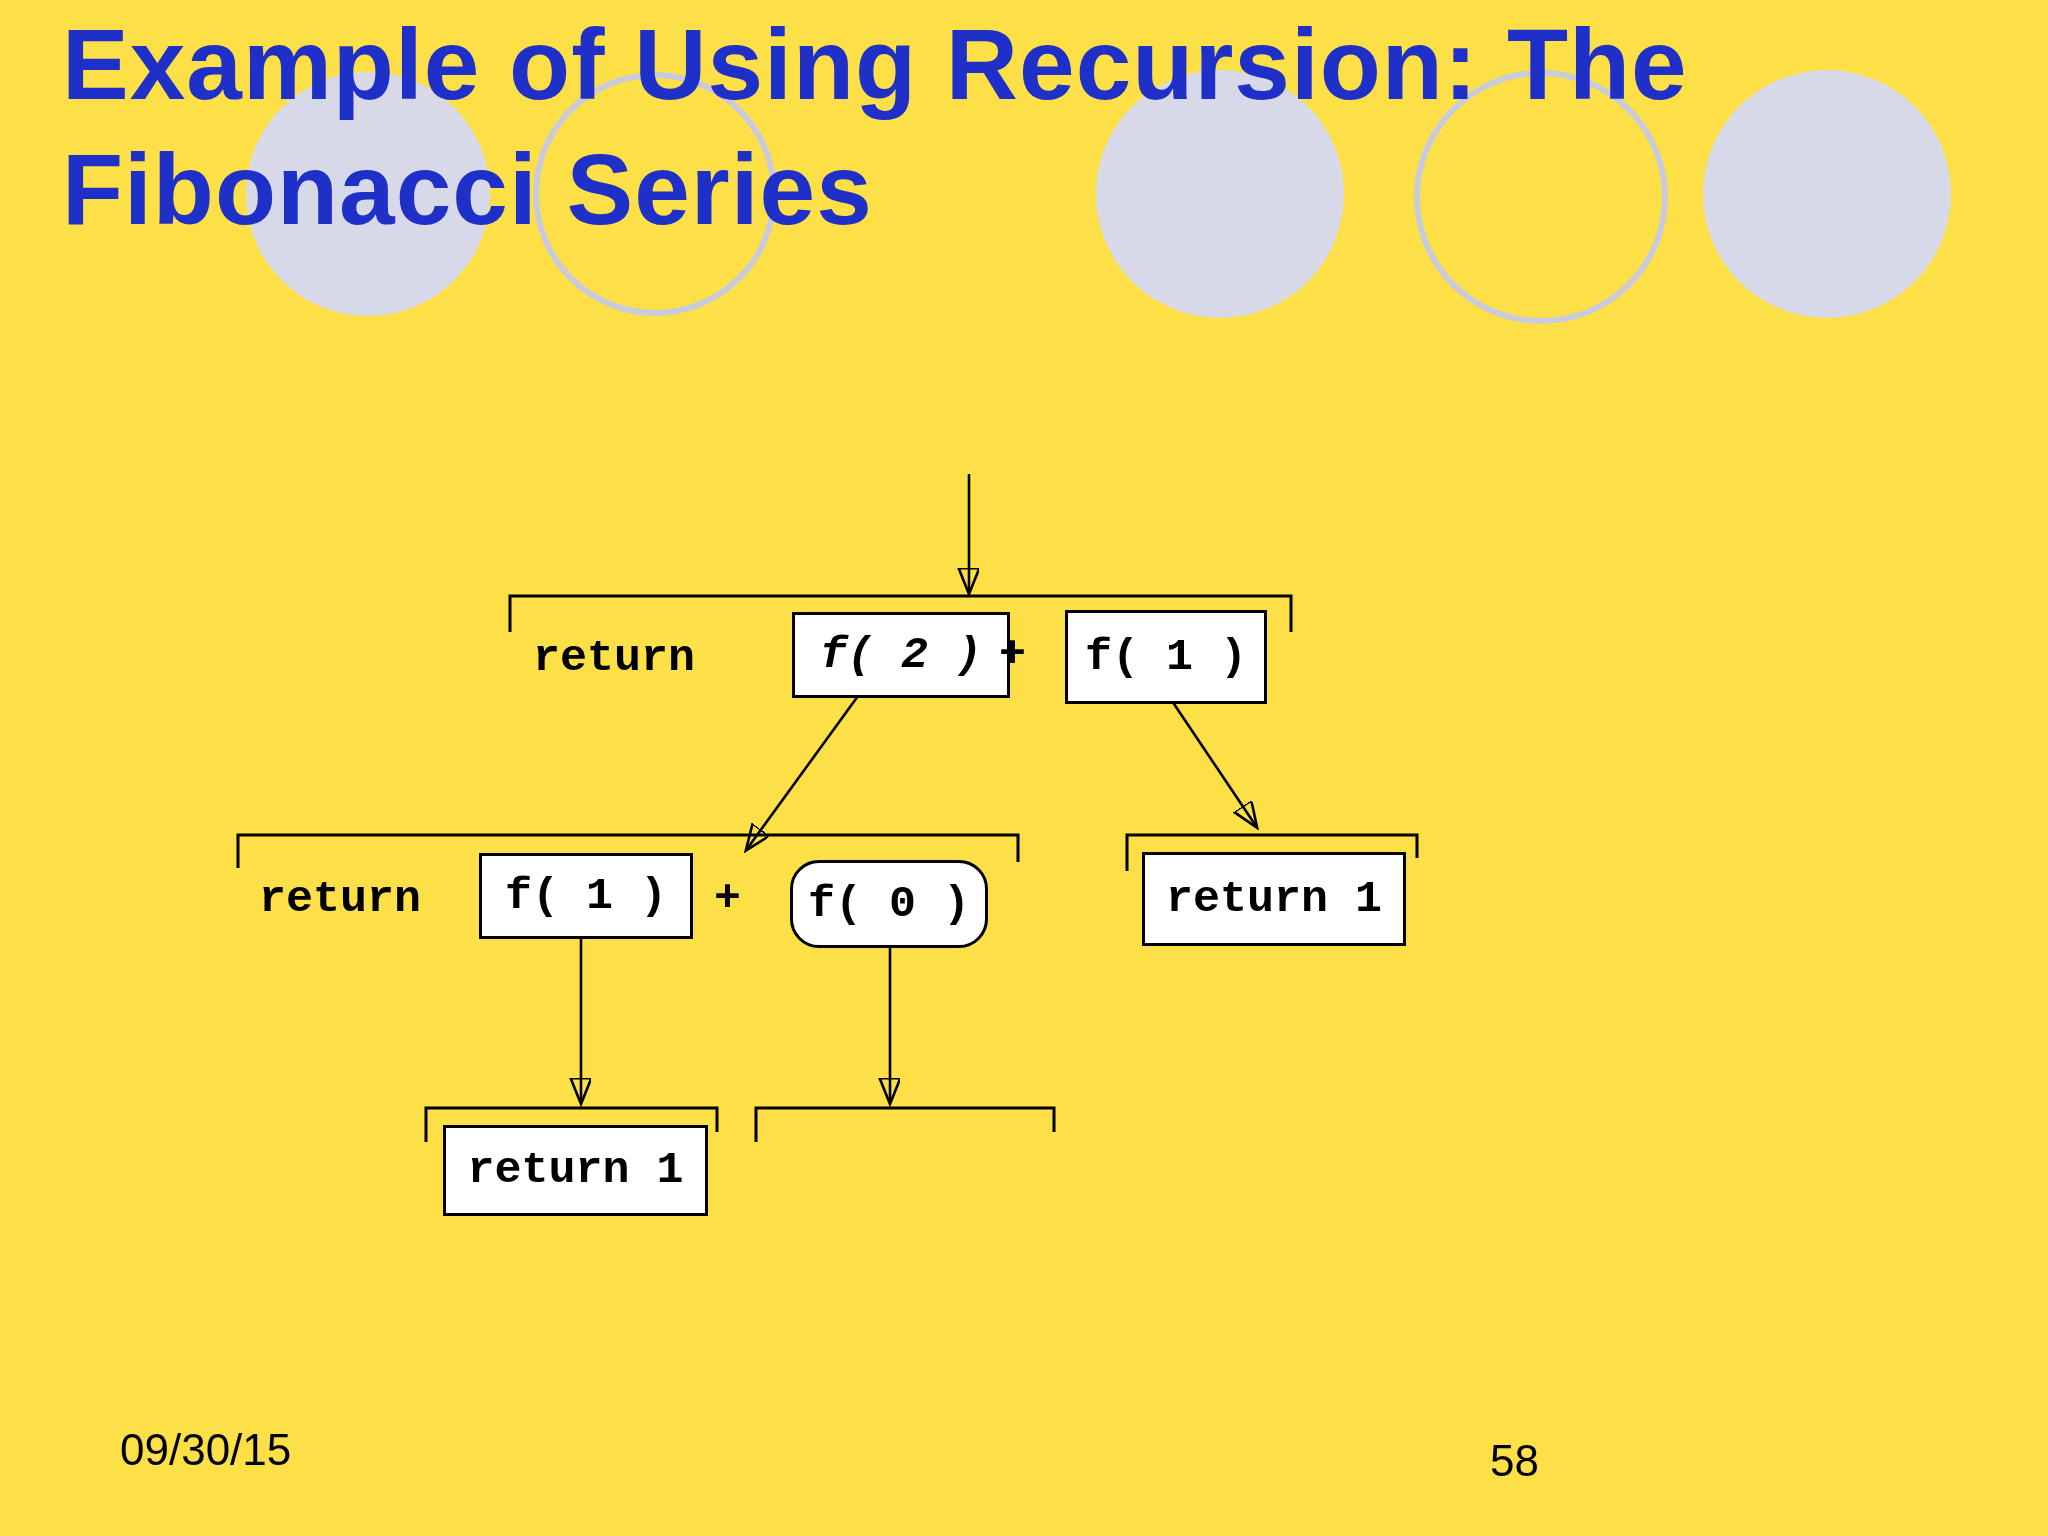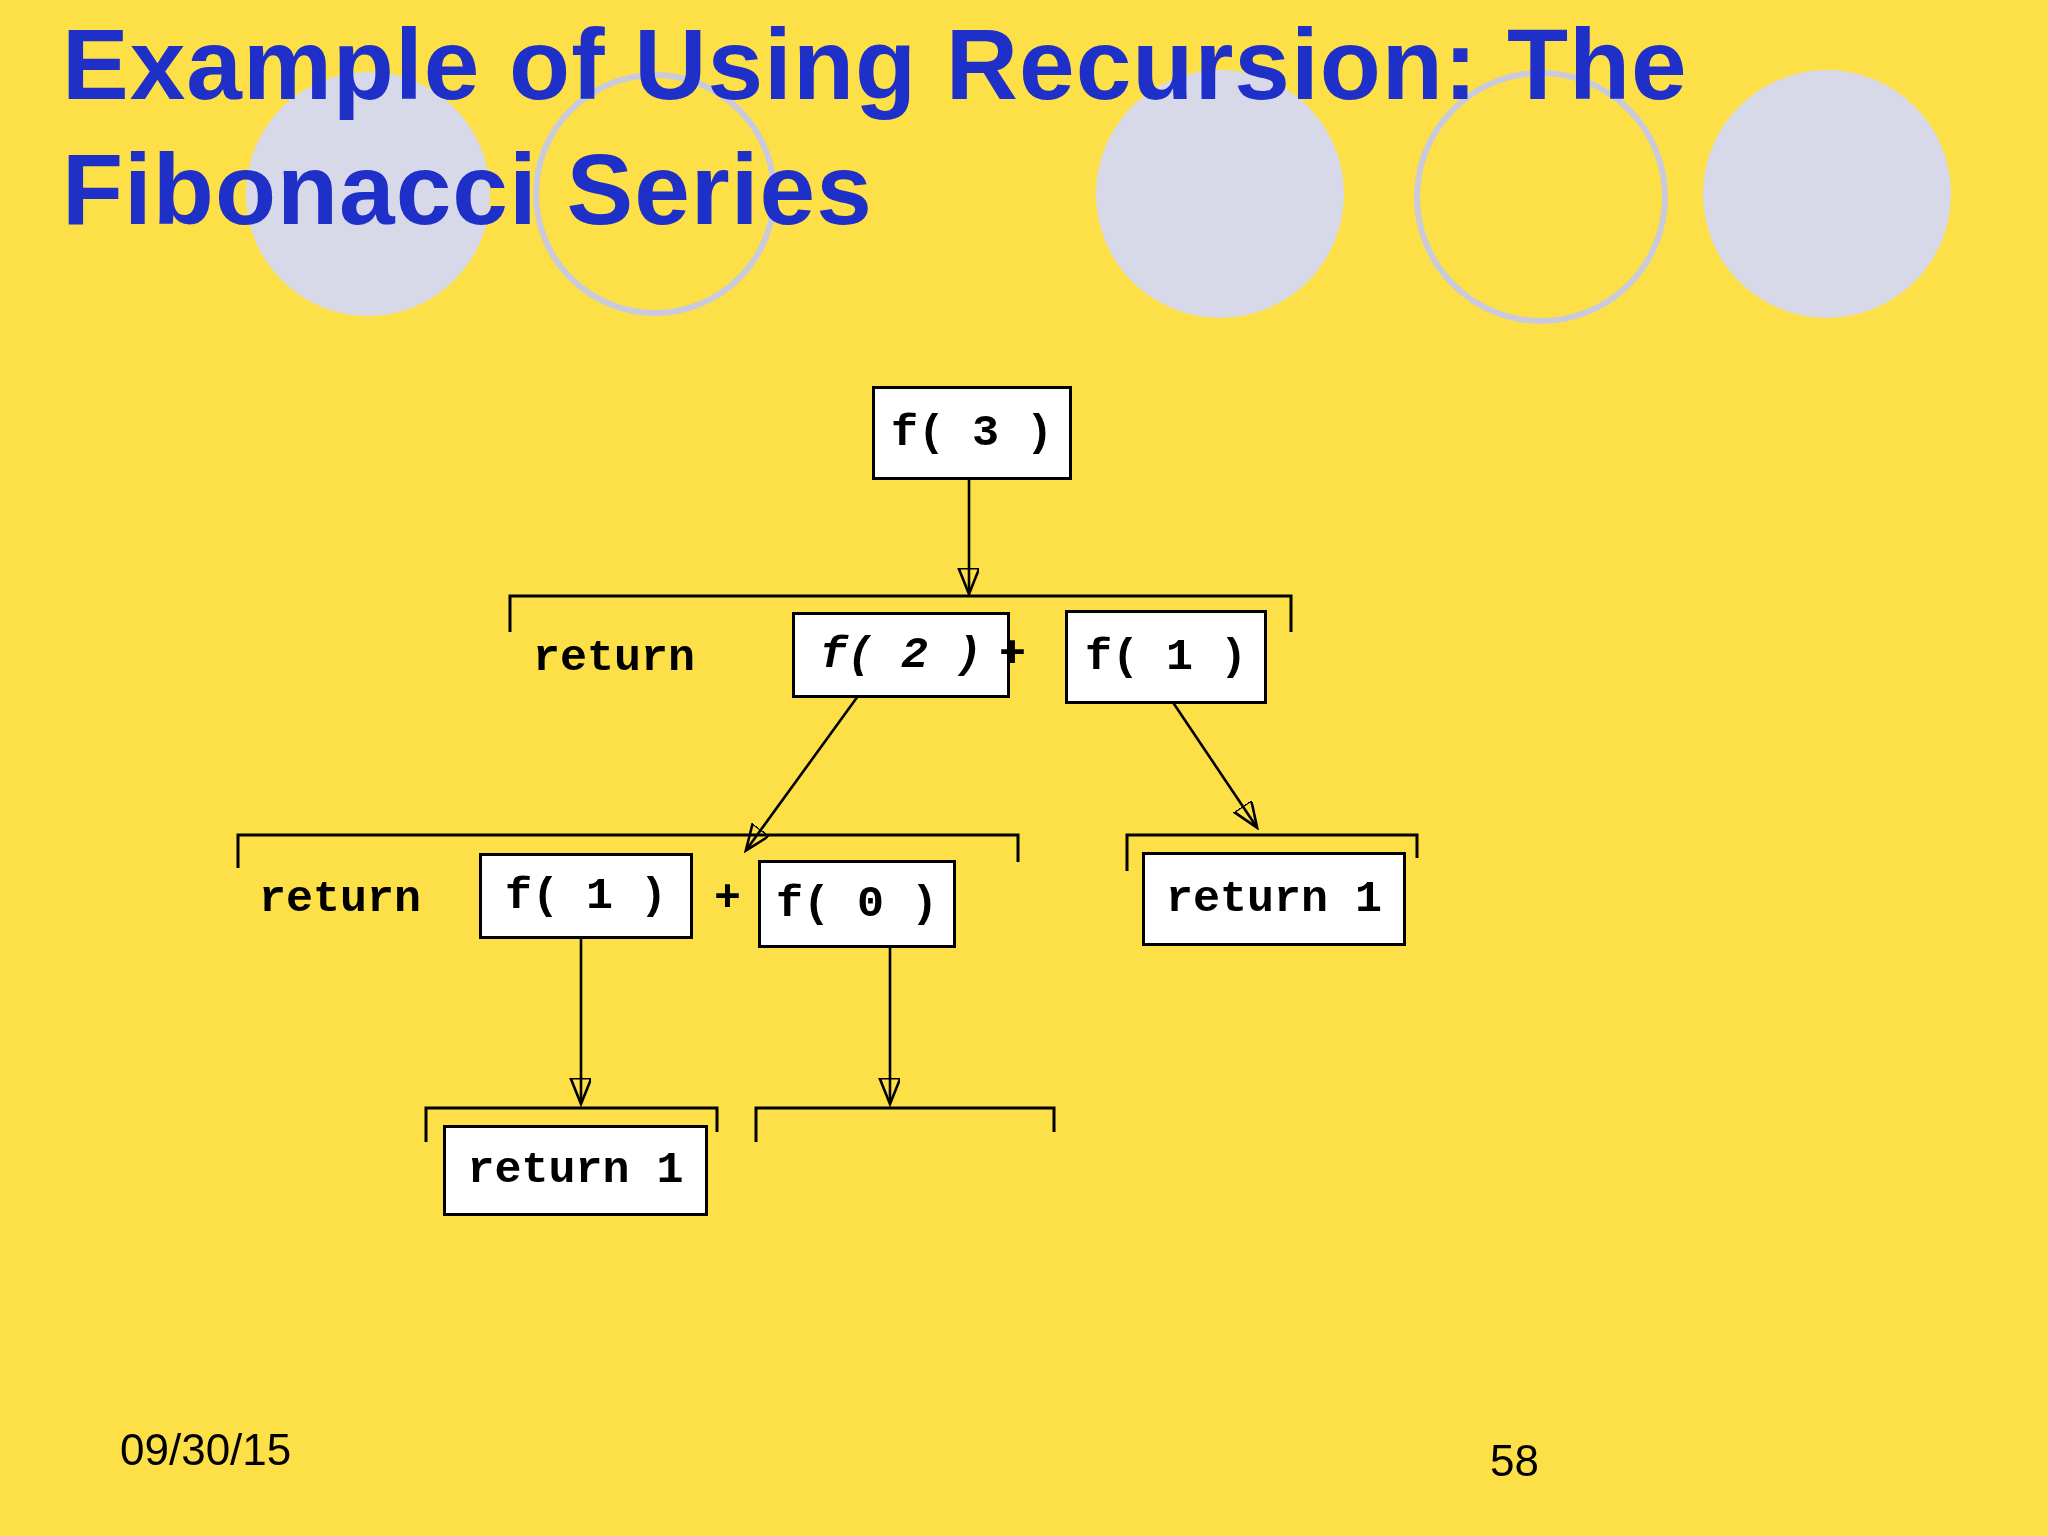--- a/index.html
+++ b/index.html
@@ -100,31 +100,30 @@
 
     <path d="M581,932 L581,1102" stroke-width="2.6" marker-end="url(#arrow)"></path>
 
     <path d="M890,942 L890,1102" stroke-width="2.6" marker-end="url(#arrow)"></path>
 
     <path d="M426,1142 L426,1108 L717,1108 L717,1132" stroke-width="3"></path>
 
     <path d="M756,1142 L756,1108 L1054,1108 L1054,1132" stroke-width="3"></path>
   </svg>
 
-  <div class="box" style="left:872px;top:386px;width:194px;height:88px;">f( 3 )</div>
 
   <div class="mono-label" style="left:533px;top:633px;">return</div>
   <div class="box" style="left:792px;top:612px;width:212px;height:80px;font-style:italic;">f( 2 )</div>
   <div class="mono-label" style="left:999px;top:630px;">+</div>
   <div class="box" style="left:1065px;top:610px;width:196px;height:88px;">f( 1 )</div>
 
   <div class="mono-label" style="left:259px;top:874px;">return</div>
   <div class="box" style="left:479px;top:853px;width:208px;height:80px;">f( 1 )</div>
   <div class="mono-label" style="left:714px;top:874px;">+</div>
-  <div class="box" style="left:758px;top:860px;width:192px;height:82px;">f( 0 )</div>
+  <div class="box" style="left:790px;top:860px;width:192px;height:82px;border-radius:29px;">f( 0 )</div>
 
   <div class="box" style="left:1142px;top:852px;width:258px;height:88px;">return 1</div>
 
   <div class="box" style="left:443px;top:1125px;width:259px;height:85px;">return 1</div>
 
   <div class="footer-item" style="left:120px;top:1425px;">09/30/15</div>
   <div class="footer-item" style="left:1490px;top:1425px;margin-top:11px;">58</div>
 
 </div>
 

